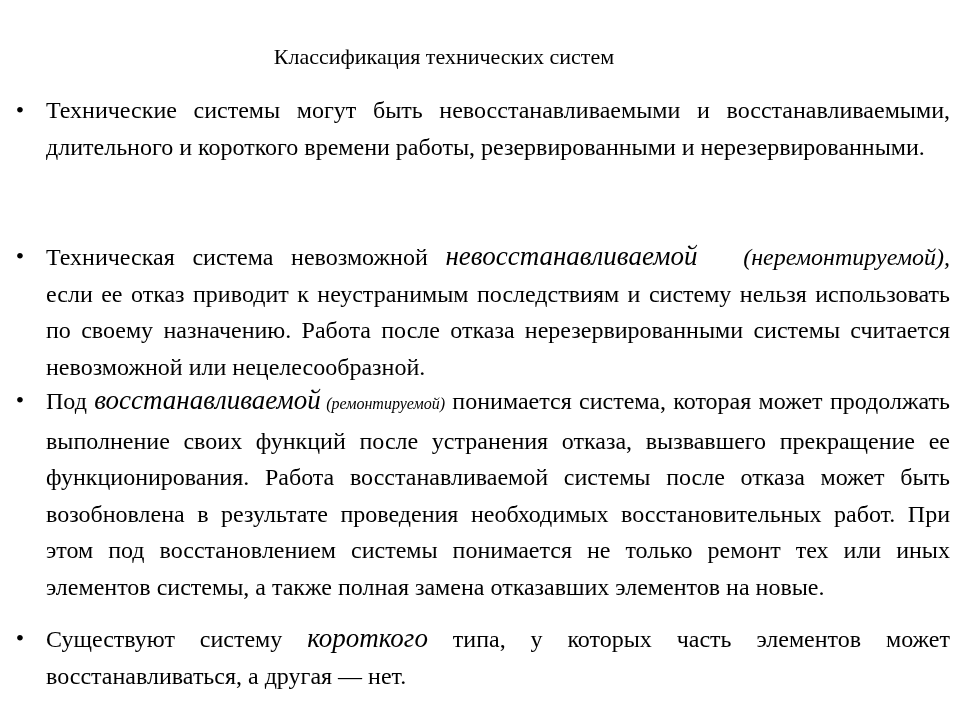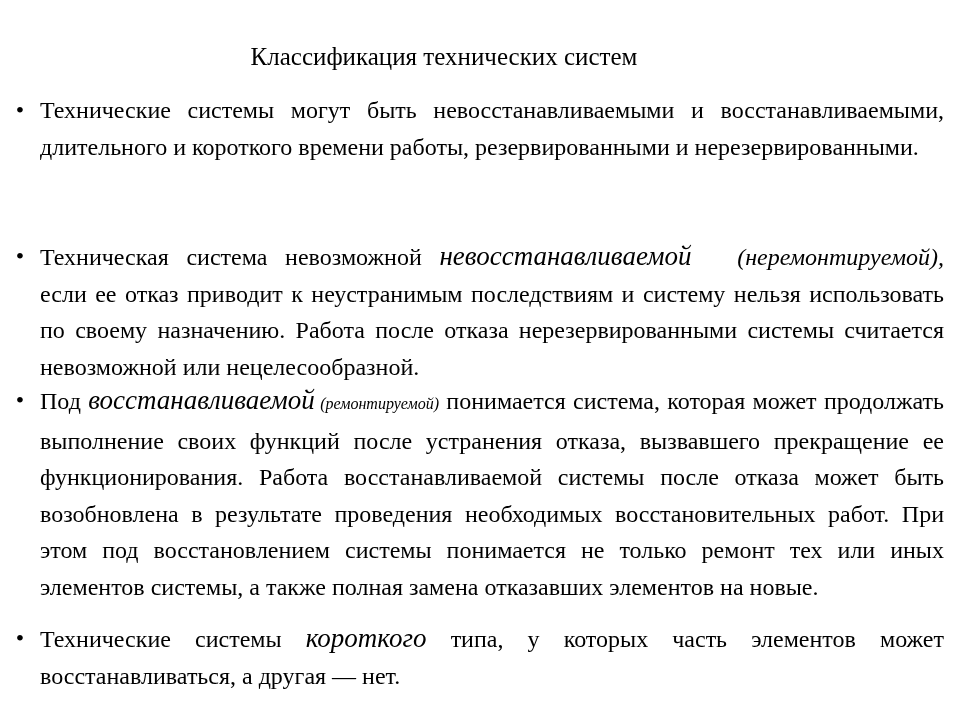--- a/index.html
+++ b/index.html
@@ -14,21 +14,21 @@
       overflow: hidden;
       font-family: "Liberation Serif", "DejaVu Serif", serif;
       color: #000000;
     }
     .slide-title {
       position: absolute;
       top: 44px;
       left: 0;
       width: 888px;
       text-align: center;
-      font-size: 25px;
+      font-size: 22px;
       line-height: 26px;
     }
     .bullet-list {
       position: absolute;
       left: 0;
       top: 0;
       width: 960px;
       margin: 0;
       padding: 0;
       list-style: none;
@@ -43,21 +43,21 @@
     .bullet-dot {
       position: absolute;
       left: 10px;
       top: 0;
       width: 20px;
       text-align: center;
       font-size: 24px;
     }
     .bullet-text {
       position: absolute;
-      left: 40px;
+      left: 46px;
       width: 904px;
       text-align: justify;
       text-align-last: left;
     }
     .emph {
       font-weight: normal;
       font-style: italic;
       font-size: 27px;
     }
     .ital {
@@ -89,15 +89,15 @@
     <span class="bullet-text"><span>Техническая система невозможной </span><span class="emph">невосстанавливаемой</span><span class="ital"> (неремонтируемой),</span><span> если ее отказ приводит к неустранимым последствиям и систему нельзя использовать по своему назначению. Работа после отказа нерезервированными системы считается невозможной или нецелесообразной.</span></span>
   </li>
 
   <li class="bullet-item" id="b3">
     <span class="bullet-dot">•</span>
     <span class="bullet-text"><span> Под </span><span class="emph">восстанавливаемой</span><span class="ital-small"> (ремонтируемой)</span><span> понимается система, которая может продолжать выполнение своих функций после устранения отказа, вызвавшего прекращение ее функционирования. Работа восстанавливаемой системы после отказа может быть возобновлена в результате проведения необходимых восстановительных работ. При этом под восстановлением системы понимается не только ремонт тех или иных элементов системы, а также полная замена отказавших элементов на новые.</span></span>
   </li>
 
   <li class="bullet-item" id="b4">
     <span class="bullet-dot">•</span>
-    <span class="bullet-text"><span>Технические системы </span><span class="emph">короткого</span><span> типа, у которых часть элементов может восстанавливаться, а другая — нет.</span></span>
+    <span class="bullet-text"><span>Существуют систему </span><span class="emph">короткого</span><span> типа, у которых часть элементов может восстанавливаться, а другая — нет.</span></span>
   </li>
 </ul>
 
 </body></html>

